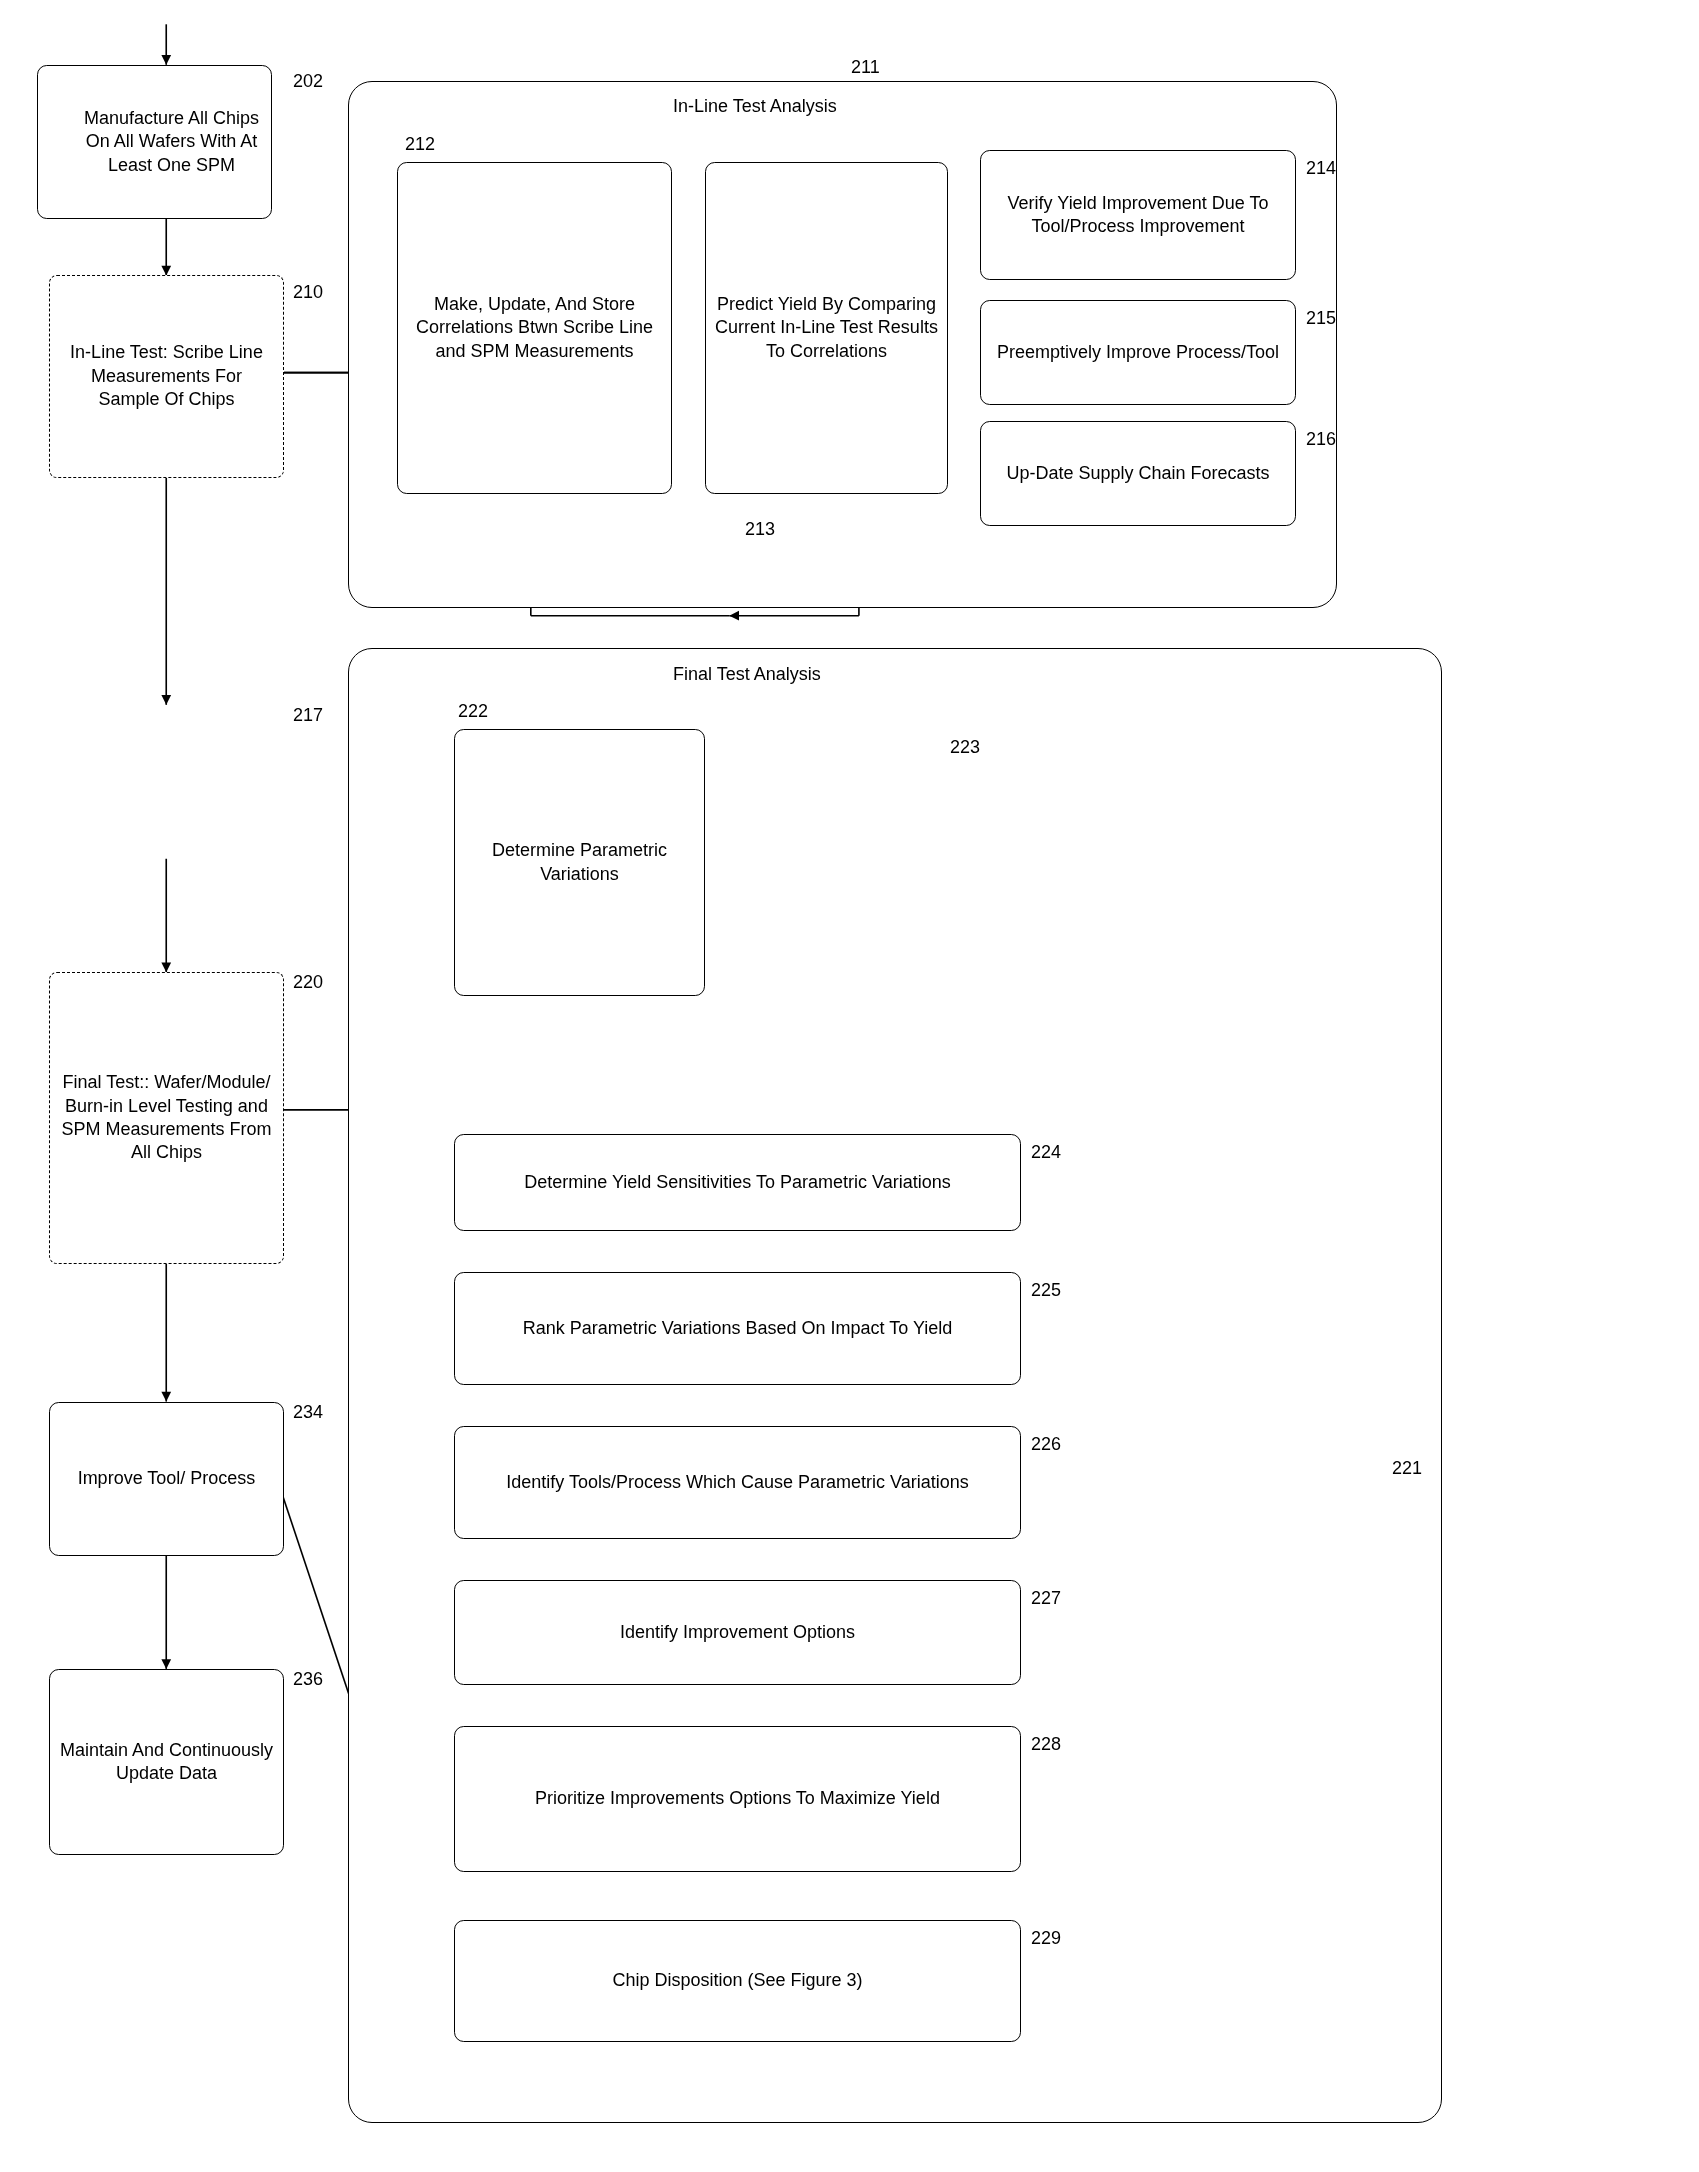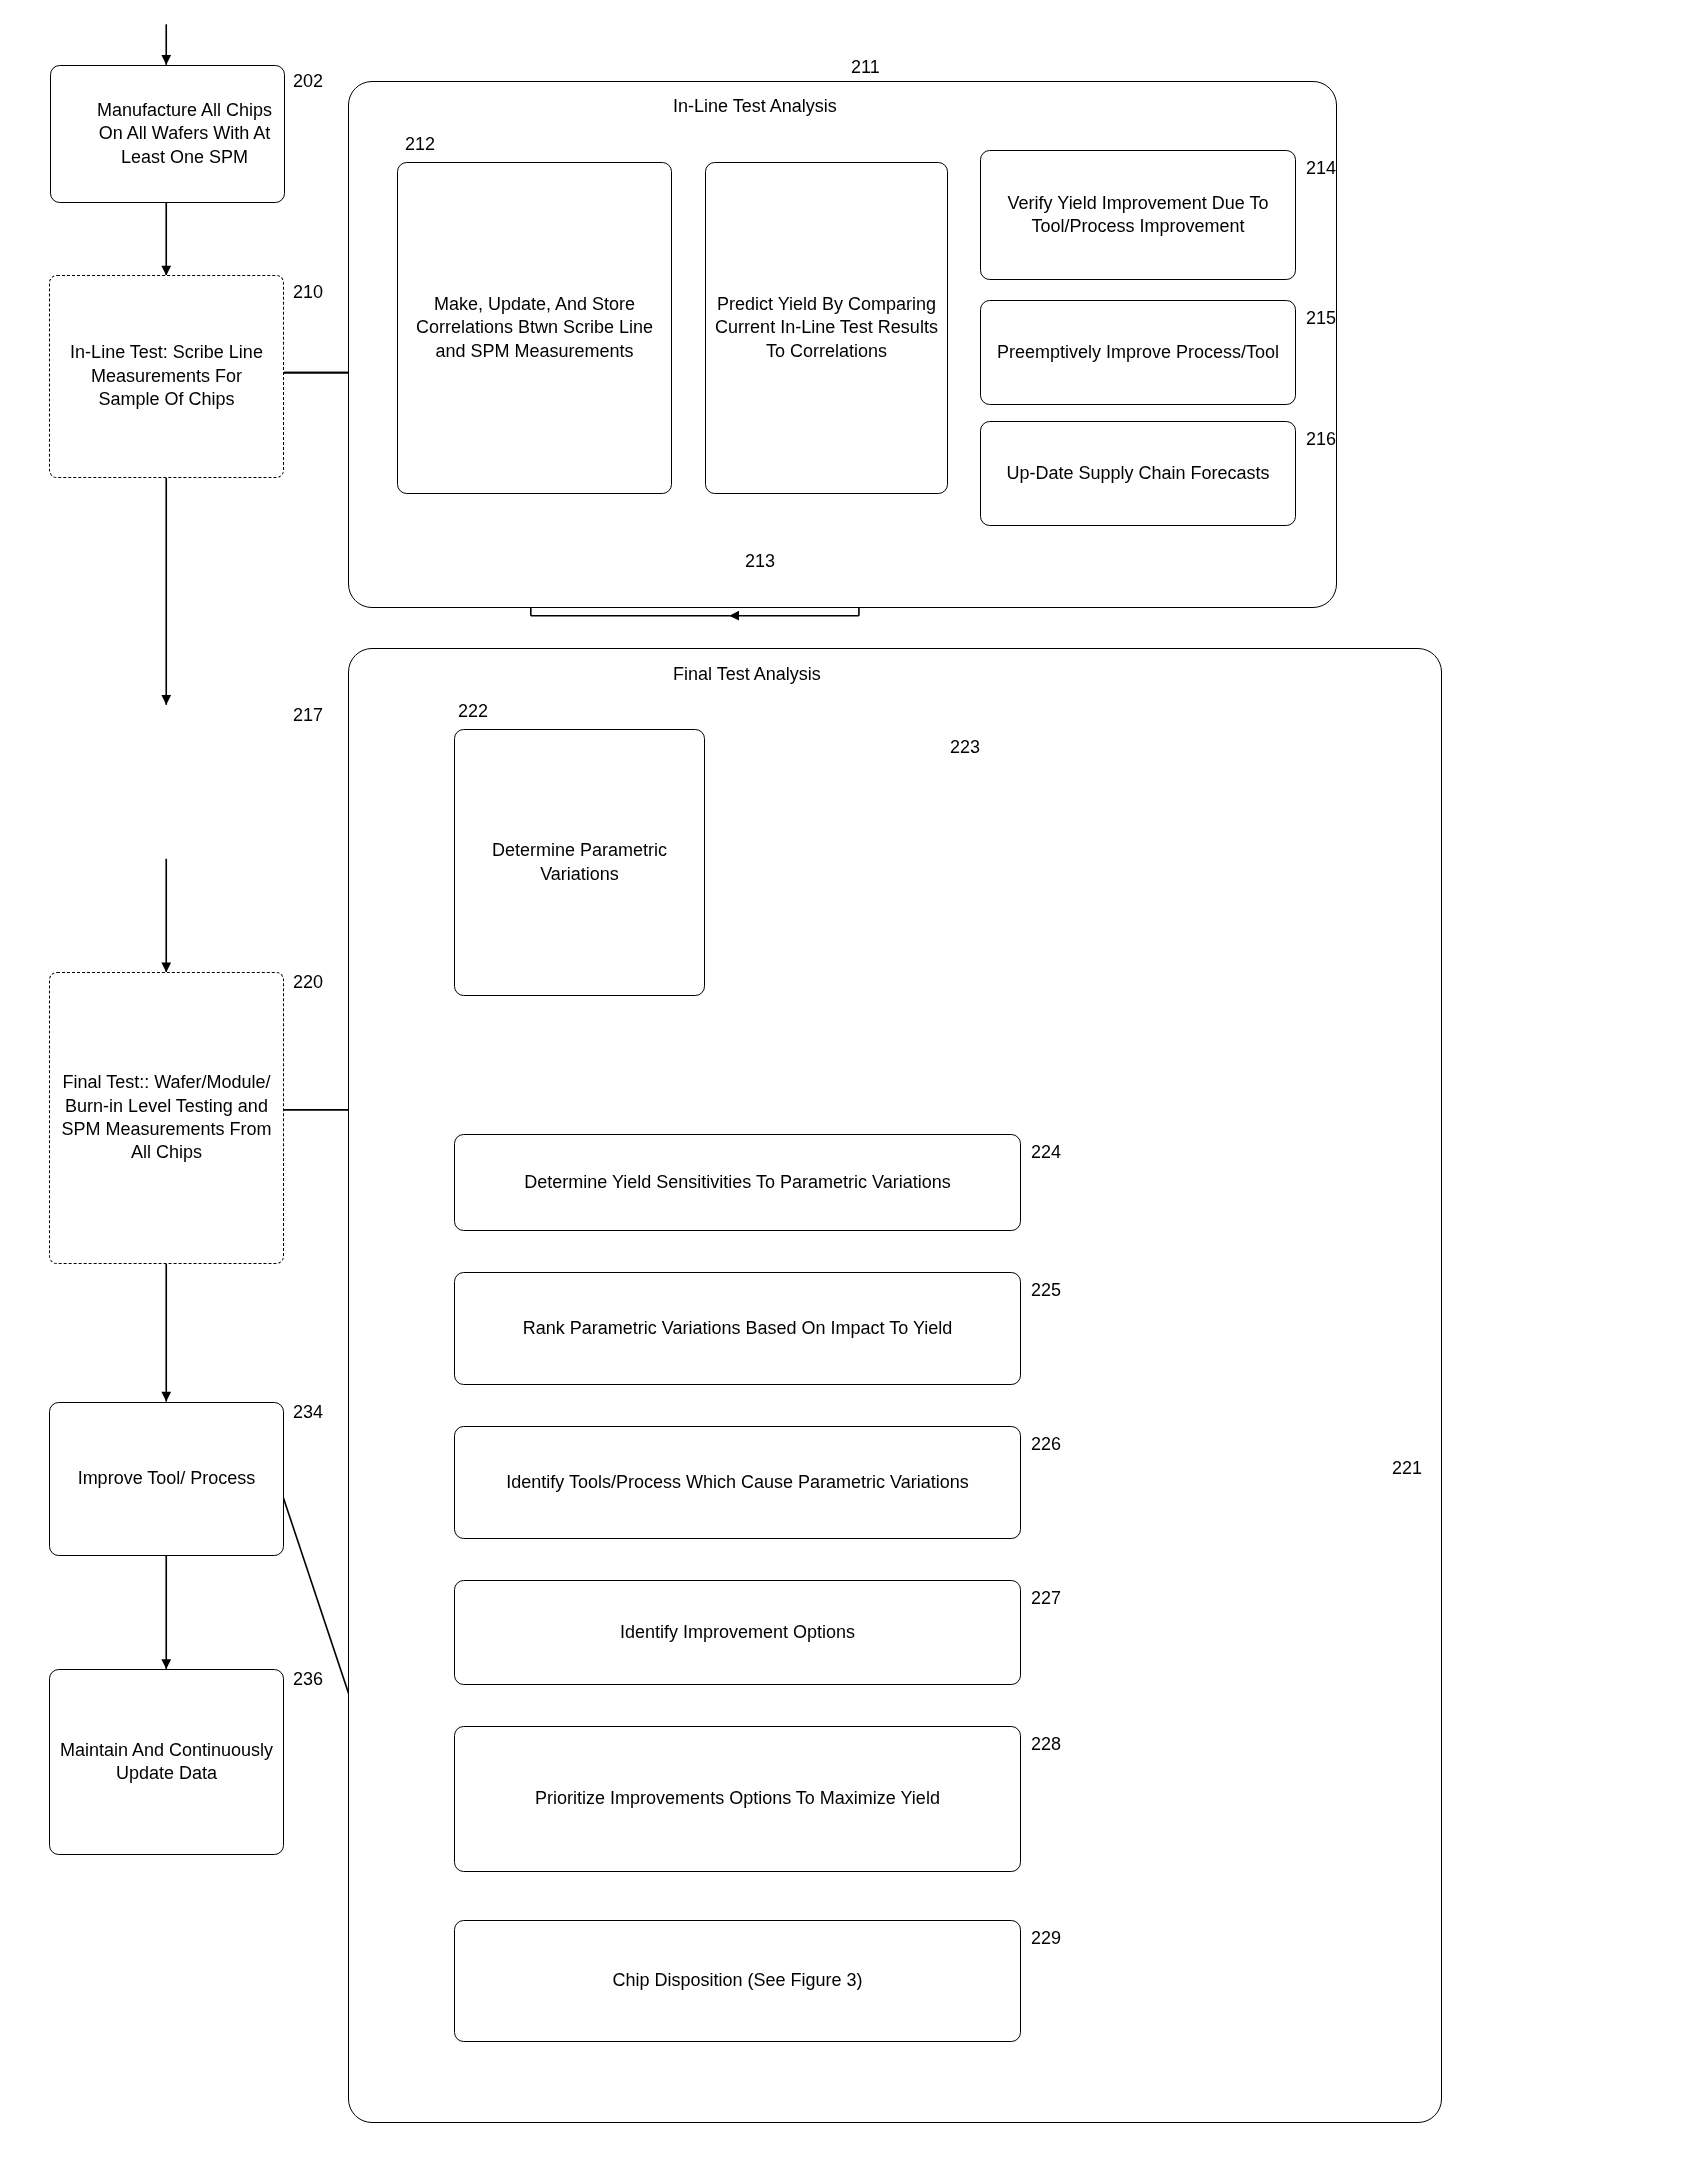--- a/index.html
+++ b/index.html
@@ -124,21 +124,21 @@
 
     <line x1="860" y1="2310" x2="860" y2="2370" stroke="#000" stroke-width="2"></line>
     <polygon points="860,2370 854,2358 866,2358" fill="#000"></polygon>
 
     <line x1="550" y1="2450" x2="340" y2="1820" stroke="#000" stroke-width="2"></line>
 
     <line x1="340" y1="460" x2="490" y2="460" stroke="#000" stroke-width="2"></line>
     <polygon points="490,460 478,454 478,466" fill="#000"></polygon>
   </svg>
 
-  <div class="box box-rounded" style="left:50px; top:65px; width:235px; height:138px;padding-left:42px;">
+  <div class="box box-rounded" style="left:37px; top:65px; width:235px; height:154px;padding-left:42px;">
     <span>Manufacture All Chips On All Wafers With At Least One SPM</span>
   </div>
 
   <span class="ref-num" style="left:293px; top:71px;">202</span>
 
   <div class="box box-dashed" style="left:49px; top:275px; width:235px; height:203px;">
     <span>In-Line Test: Scribe Line Measurements For Sample Of Chips</span>
   </div>
 
   <span class="ref-num" style="left:293px; top:282px;text-align:right;">210</span>
@@ -174,21 +174,21 @@
   <div class="box box-rounded" style="left:397px; top:162px; width:275px; height:332px;">
     <span>Make, Update, And Store Correlations Btwn Scribe Line and SPM Measurements</span>
   </div>
 
   <span class="ref-num" style="left:405px; top:134px;">212</span>
 
   <div class="box box-rounded" style="left:705px; top:162px; width:243px; height:332px;">
     <span>Predict Yield By Comparing Current In-Line Test Results To Correlations</span>
   </div>
 
-  <span class="ref-num" style="left:745px; top:519px;margin-top:32px;">213</span>
+  <span class="ref-num" style="left:745px; top:519px;">213</span>
 
   <div class="box box-rounded" style="left:980px; top:150px; width:316px; height:130px;">
     <span>Verify Yield Improvement Due To Tool/Process Improvement</span>
   </div>
 
   <span class="ref-num" style="left:1306px; top:158px;">214</span>
 
   <div class="box box-rounded" style="left:980px; top:300px; width:316px; height:105px;">
     <span>Preemptively Improve Process/Tool</span>
   </div>

